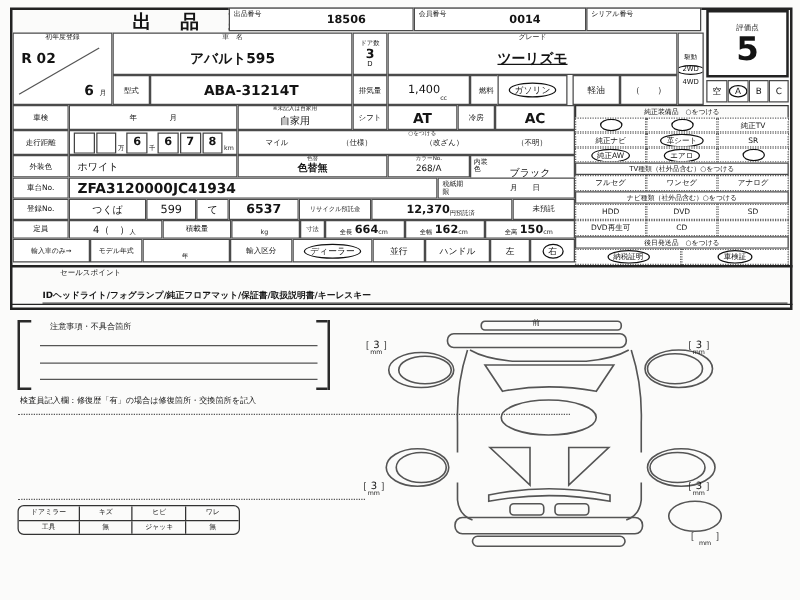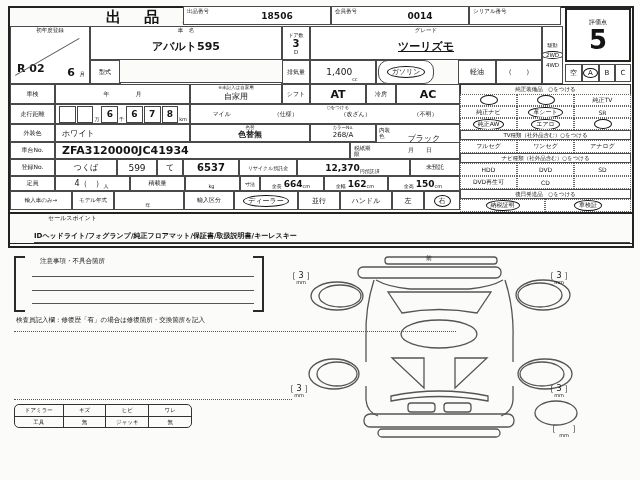--- a/index.html
+++ b/index.html
@@ -6,21 +6,21 @@
   .page{position:relative;width:640px;height:480px;background:#fbfbfa;
         font-family:"DejaVu Sans","Liberation Sans",sans-serif;color:#141414;overflow:hidden;}
   .c{position:absolute;box-sizing:border-box;border:1px solid #4a4a4a;background:#fff;
      display:flex;align-items:center;justify-content:center;overflow:hidden;}
   .nb{border:none;background:transparent;}
   .dc{border:1px dotted #666;}
   .col{flex-direction:column;}
   .tl{position:absolute;top:0;left:0;right:0;text-align:center;font-size:5.5px;line-height:6px;color:#222;}
   .lab{font-size:6px;}
   .val{font-size:9px;}
-  .big{font-size:11px;font-weight:bold;margin-top:22px;}
+  .big{font-size:11px;font-weight:bold;}
   .tiny{font-size:5.5px;}
   .crc{position:relative;display:inline-block;padding:0 3px;}
   .crc::after{content:"";position:absolute;left:-2px;right:-2px;top:-1px;bottom:-1px;
               border:1.6px solid #111;border-radius:50%;}
   .oval{display:inline-block;width:16px;height:8px;border:1.6px solid #111;border-radius:50%;}
   .dig{width:15px;height:15px;border:1px solid #444;display:inline-flex;align-items:center;
        justify-content:center;font-size:9px;font-weight:bold;margin-right:1px;background:#fff;}
   .sub{font-size:5px;align-self:flex-end;margin:0 2px 1px 0;}
   .hline{position:absolute;height:1px;background:#555;}
   .dot{position:absolute;border-top:1.5px dotted #555;}
@@ -109,21 +109,21 @@
   <div class="c lab" style="left:282px;top:60px;width:28px;height:24px;">
       <span>排気量</span>
     </div>
   <div class="c" style="left:310px;top:60px;width:66px;height:24px;">
     <span class="val">1,400</span>
       <span class="sub">cc</span>
   </div>
   <div class="c lab" style="left:376px;top:60px;width:26px;height:24px;">
       <span>燃料</span>
     </div>
-  <div class="c" style="left:378px;top:60px;width:56px;height:24px;font-size:7px;border-radius:10px;">
+  <div class="c" style="left:398px;top:60px;width:56px;height:24px;font-size:7px;">
       <span class="crc">ガソリン</span>
     </div>
   <div class="c" style="left:458px;top:60px;width:38px;height:24px;font-size:7px;">
       <span>軽油</span>
     </div>
   <div class="c" style="left:496px;top:60px;width:46px;height:24px;font-size:7px;">
       <span>（　　）</span>
     </div>
 
   <div class="c lab" style="left:10px;top:84px;width:45px;height:20px;">

